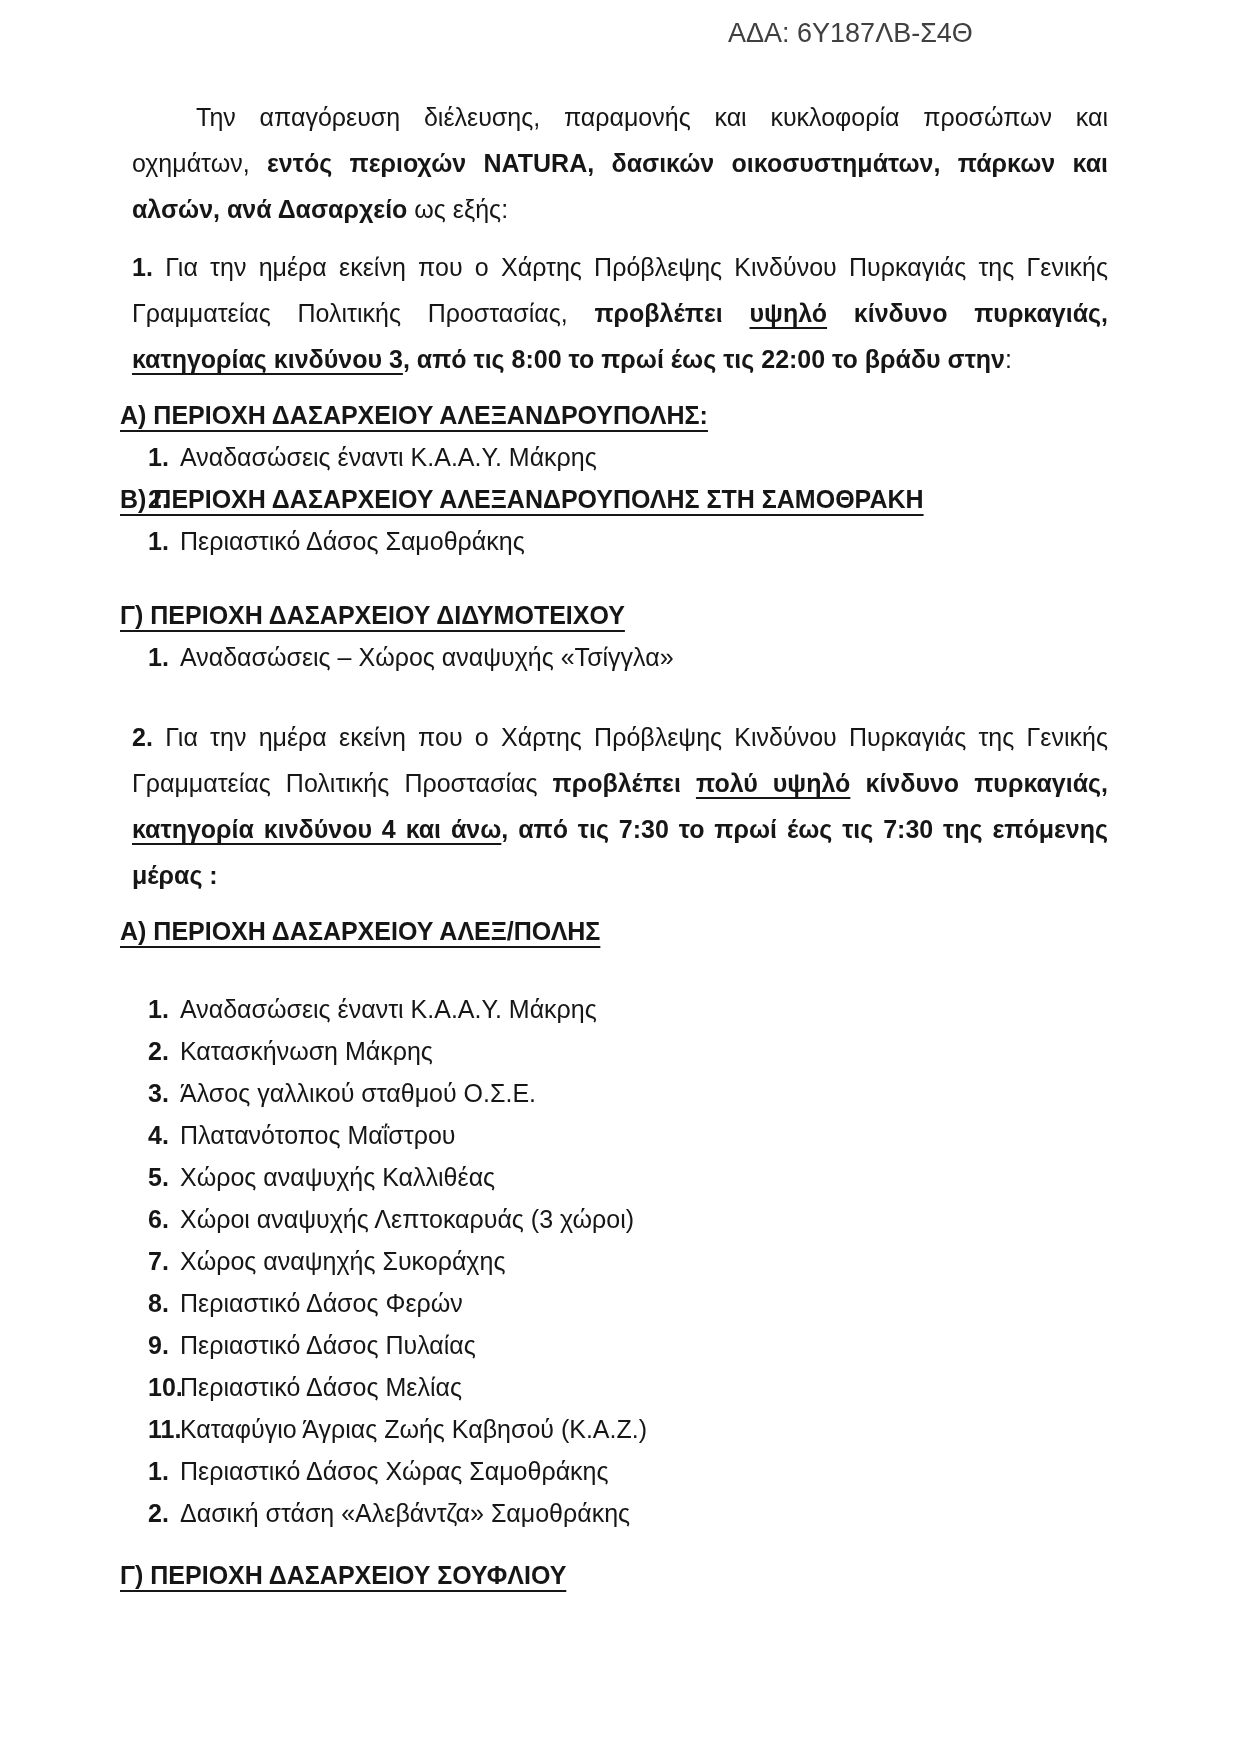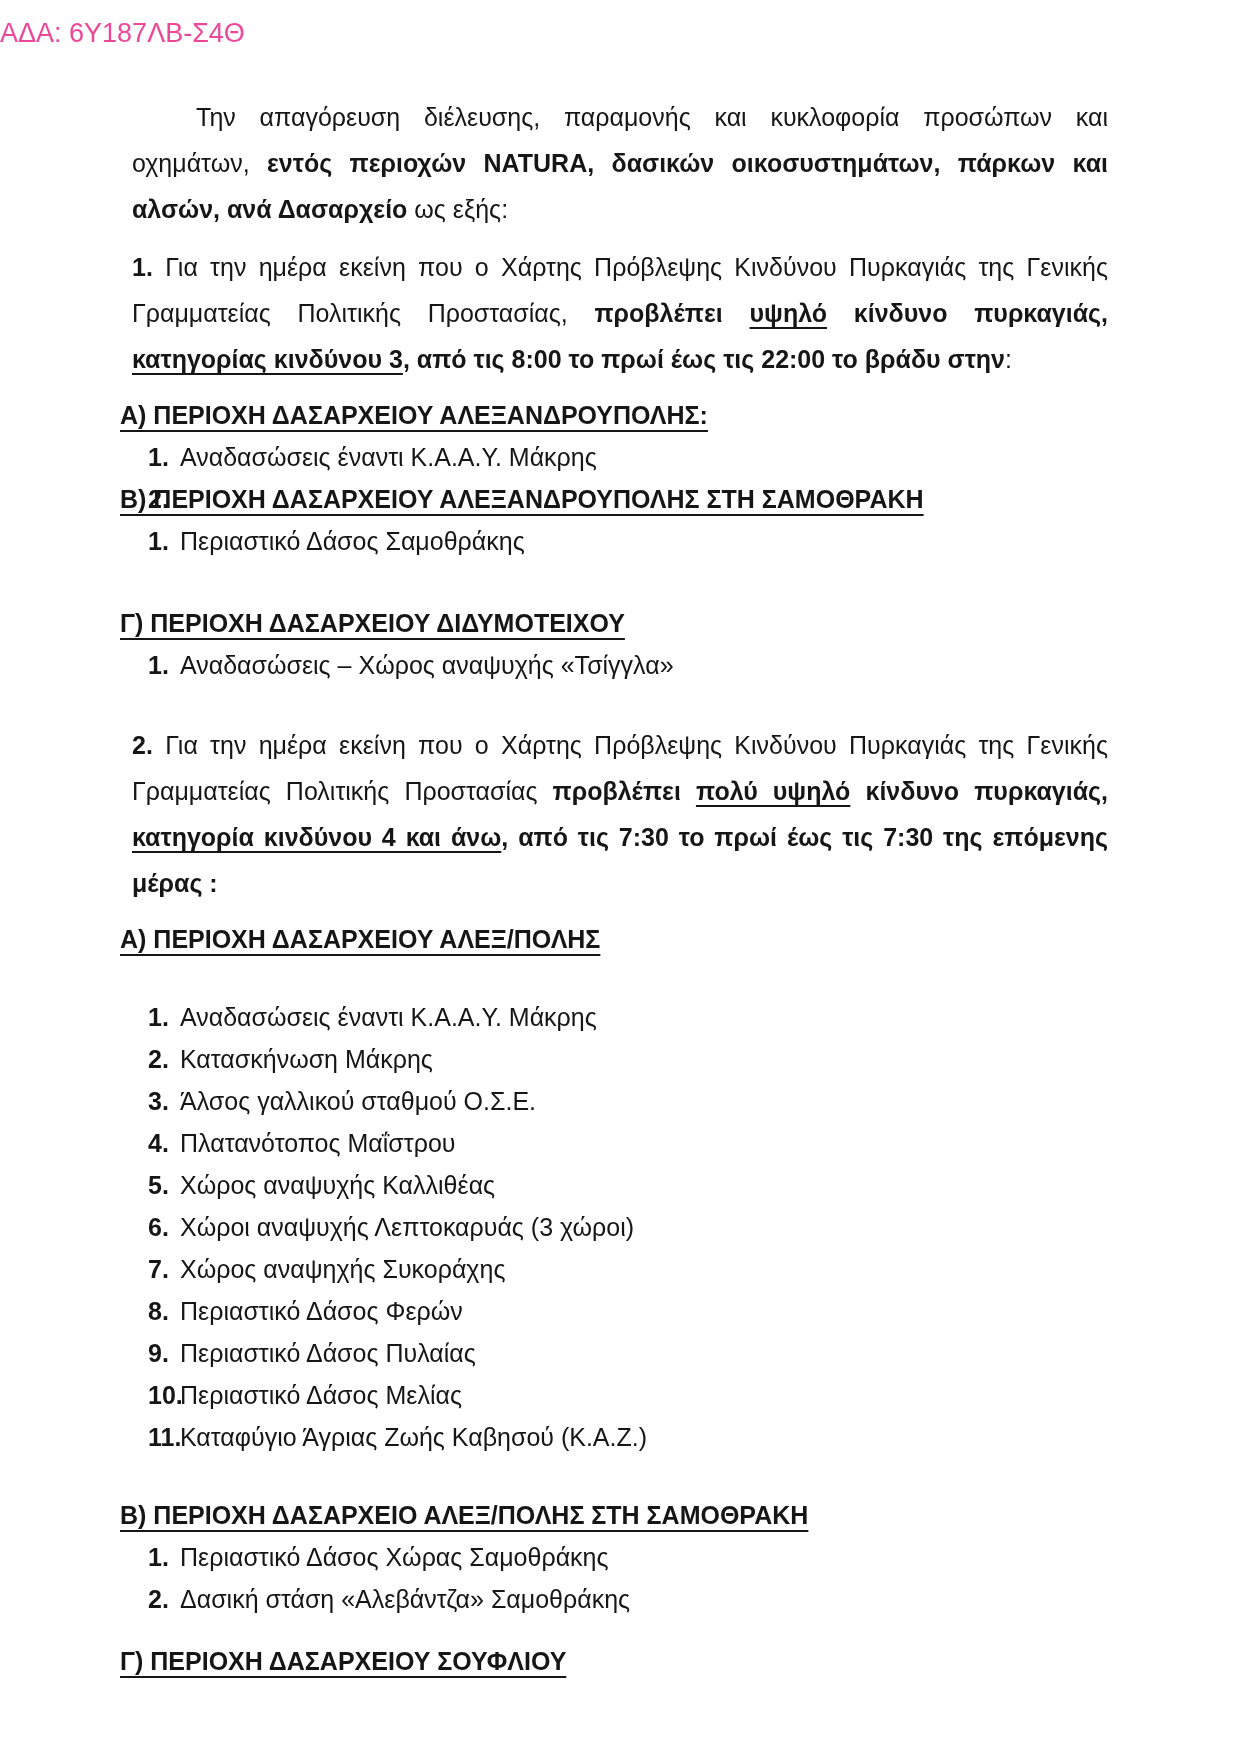--- a/index.html
+++ b/index.html
@@ -7,24 +7,25 @@
     position: relative;
     width: 1240px;
     height: 1754px;
     background: #ffffff;
     color: #161616;
     font-family: "Liberation Sans", "DejaVu Sans", sans-serif;
     overflow: hidden;
   }
   .ada {
     padding-top: 16px;
+    padding-left: 728px;
     font-size: 27px;
     line-height: 34px;
     white-space: nowrap;
-    color: #ec4899;
+    color: #404040;
   }
   .doc { margin: 0 120px; }
   .para {
     font-size: 25px;
     line-height: 46px;
     text-align: justify;
     margin: 12px;
   }
   .intro { margin-top: 44px; text-indent: 64px; }
   .b { font-weight: bold; }
@@ -44,21 +45,21 @@
   .items { margin: 0; padding: 0; list-style: none; }
   .item {
     position: relative;
     font-size: 25px;
     line-height: 42px;
     padding-left: 60px;
   }
   .item .num { position: absolute; left: 28px; font-weight: bold; }
   
   #sec1a { margin-top: 4px; }
-  #sec1c { margin-top: 40px; }
+  #sec1c { margin-top: 32px; }
   #p2 { margin-top: 36px; }
   #ul2a { margin-top: 36px; }
   #sec2b { margin-top: 36px; }
   #sec2c { margin-top: 20px; }
 </style>
 </head>
 <body>
 
 <div class="page">
 
@@ -96,21 +97,20 @@
       <div class="item"><span class="num">4.</span><span>Πλατανότοπος Μαΐστρου</span></div>
       <div class="item"><span class="num">5.</span><span>Χώρος αναψυχής Καλλιθέας</span></div>
       <div class="item"><span class="num">6.</span><span>Χώροι αναψυχής Λεπτοκαρυάς (3 χώροι)</span></div>
       <div class="item"><span class="num">7.</span><span>Χώρος αναψηχής Συκοράχης</span></div>
       <div class="item"><span class="num">8.</span><span>Περιαστικό Δάσος Φερών</span></div>
       <div class="item"><span class="num">9.</span><span>Περιαστικό Δάσος Πυλαίας</span></div>
       <div class="item"><span class="num">10.</span><span>Περιαστικό Δάσος Μελίας</span></div>
       <div class="item"><span class="num">11.</span><span>Καταφύγιο Άγριας Ζωής Καβησού (Κ.Α.Ζ.)</span></div>
     </div>
 
-    <h2 class="sec-heading" id="sec2b"><span class="hu">Β) ΠΕΡΙΟΧΗ ΔΑΣΑΡΧΕΙΟ ΑΛΕΞ/ΠΟΛΗΣ ΣΤΗ ΣΑΜΟΘΡΑΚΗ</span></h2>
     <div class="items" id="ul2b">
       <div class="item"><span class="num">1.</span><span>Περιαστικό Δάσος Χώρας Σαμοθράκης</span></div>
       <div class="item"><span class="num">2.</span><span>Δασική στάση «Αλεβάντζα» Σαμοθράκης</span></div>
     </div>
 
     <h2 class="sec-heading" id="sec2c"><span class="hu">Γ) ΠΕΡΙΟΧΗ ΔΑΣΑΡΧΕΙΟΥ ΣΟΥΦΛΙΟΥ</span></h2>
 
   </div>
 </div>
 

